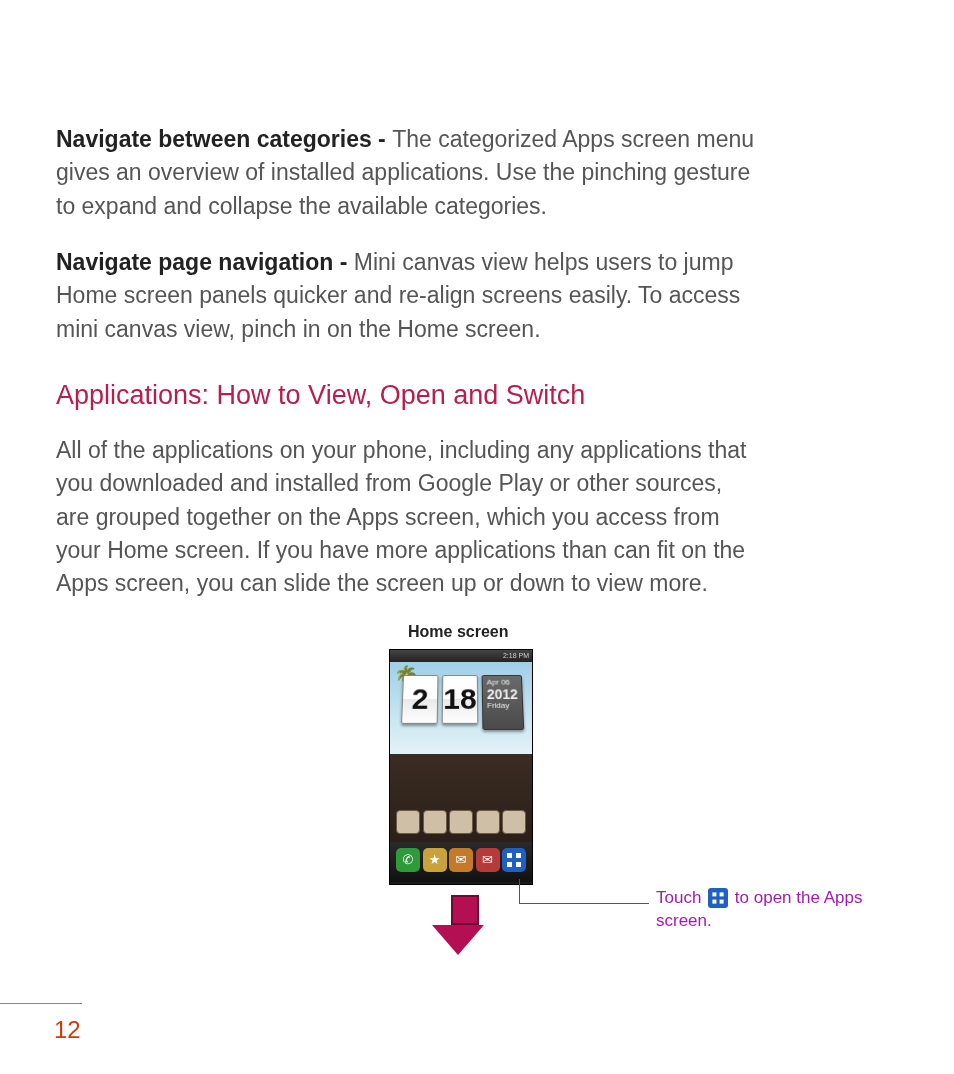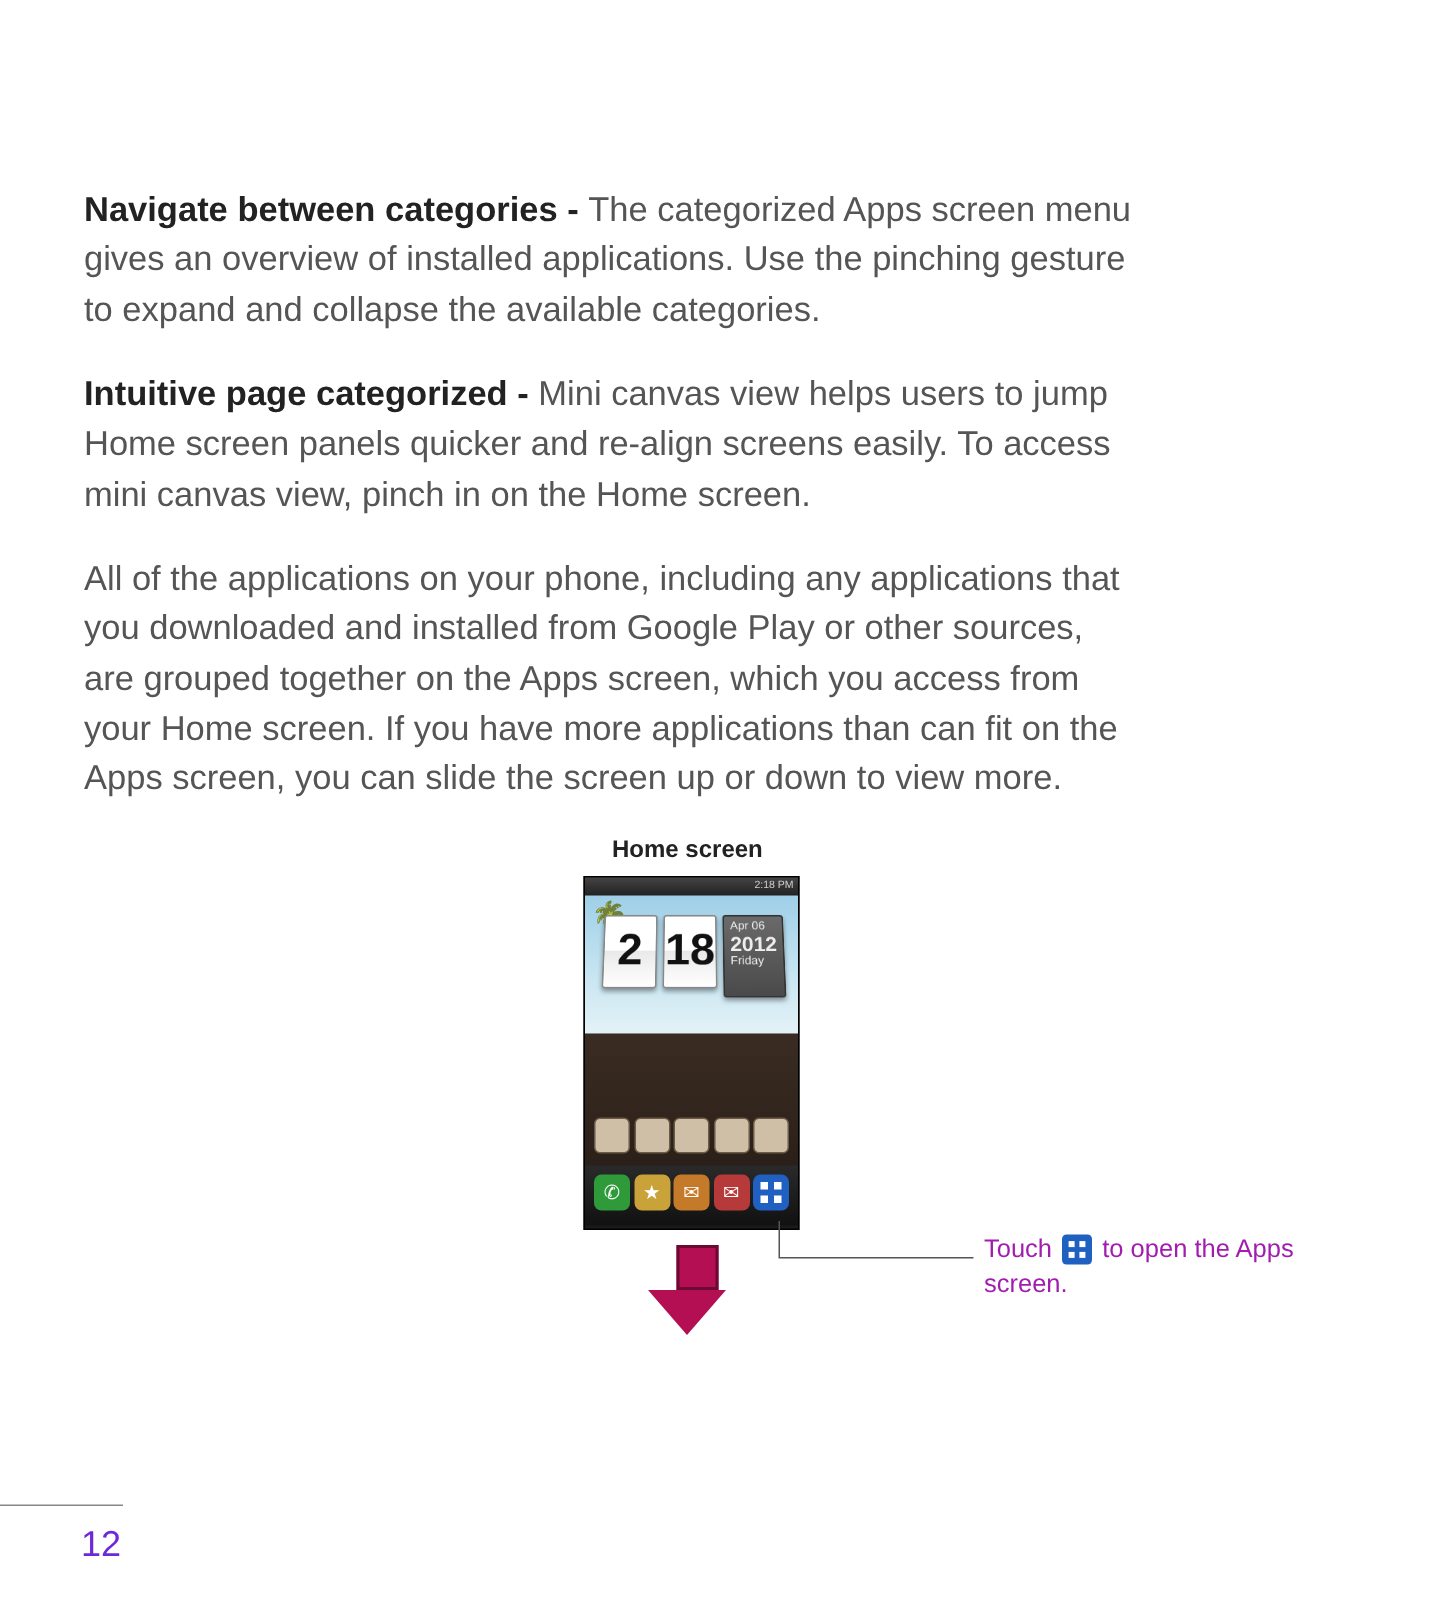--- a/index.html
+++ b/index.html
@@ -229,36 +229,37 @@
   
   .footer-rule{
     position:absolute;
     left:0; bottom:70px;
     width:82px;height:1px;background:#888;
   }
   .page-num{
     position:absolute;
     left:54px; bottom:30px;
     font-size:24px;
-    color:#6d28d9;
+    color:#c2410c;
   }
 </style>
 </head>
 <body>
 
 <div class="page">
 
   <p class="para">
     <span class="lead">Navigate between categories - </span><span>The categorized Apps screen menu gives an overview of installed applications. Use the pinching gesture to expand and collapse the available categories.</span>
   </p>
 
   <p class="para">
-    <span class="lead">Intuitive page categorized - </span><span>Mini canvas view helps users to jump Home screen panels quicker and re-align screens easily. To access mini canvas view, pinch in on the Home screen.</span>
+    <span class="lead">Navigate page navigation - </span><span>Mini canvas view helps users to jump Home screen panels quicker and re-align screens easily. To access mini canvas view, pinch in on the Home screen.</span>
   </p>
 
+  <h2 class="section">Applications: How to View, Open and Switch</h2>
 
   <p class="para">All of the applications on your phone, including any applications that you downloaded and installed from Google Play or other sources, are grouped together on the Apps screen, which you access from your Home screen. If you have more applications than can fit on the Apps screen, you can slide the screen up or down to view more.</p>
 
   <div class="figure-area">
 
     <div class="fig-caption">Home screen</div>
 
     <div class="phone">
       <div class="status-bar">
         <span>2:18 PM</span>

